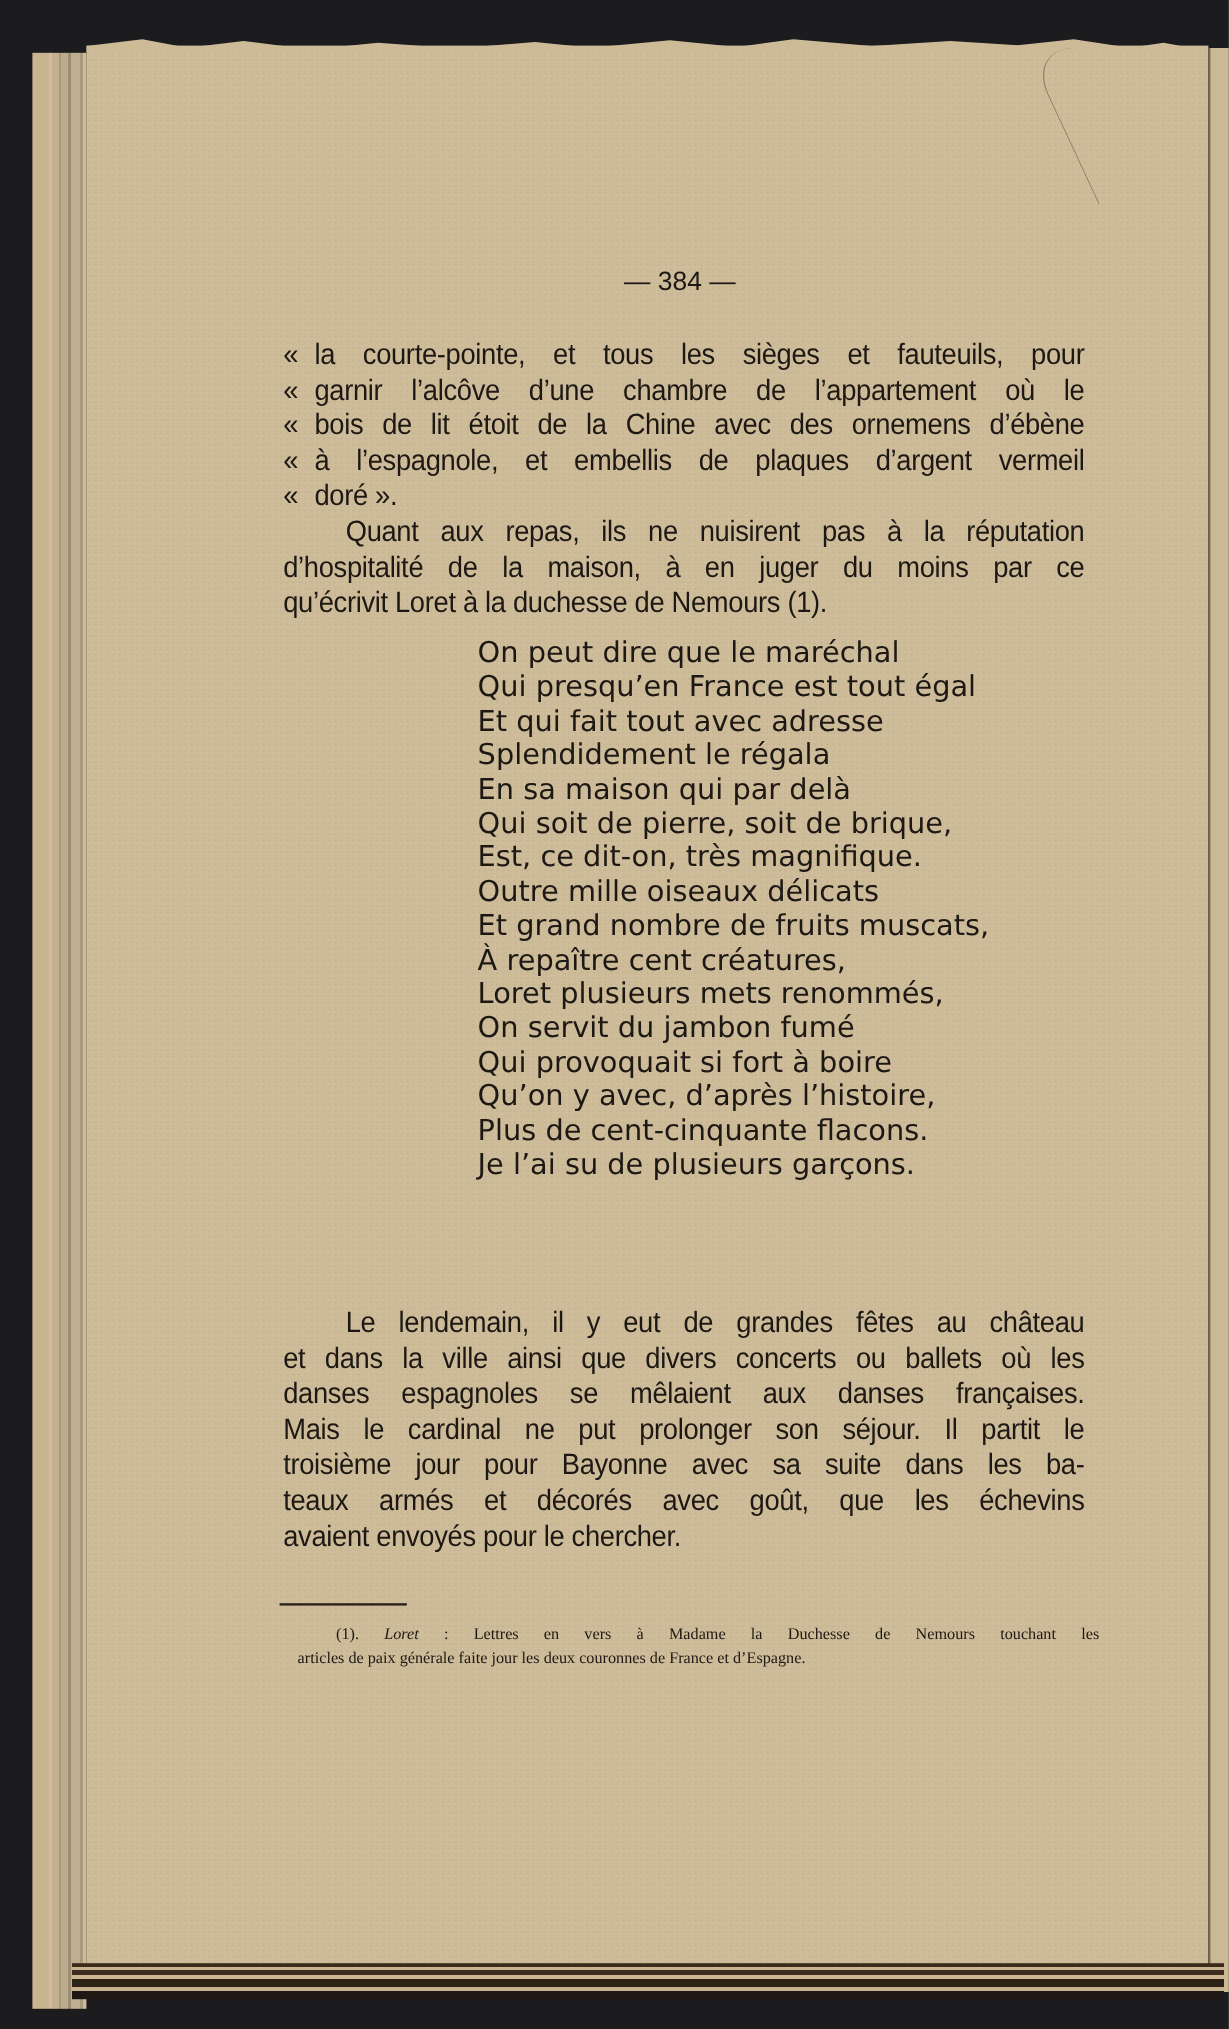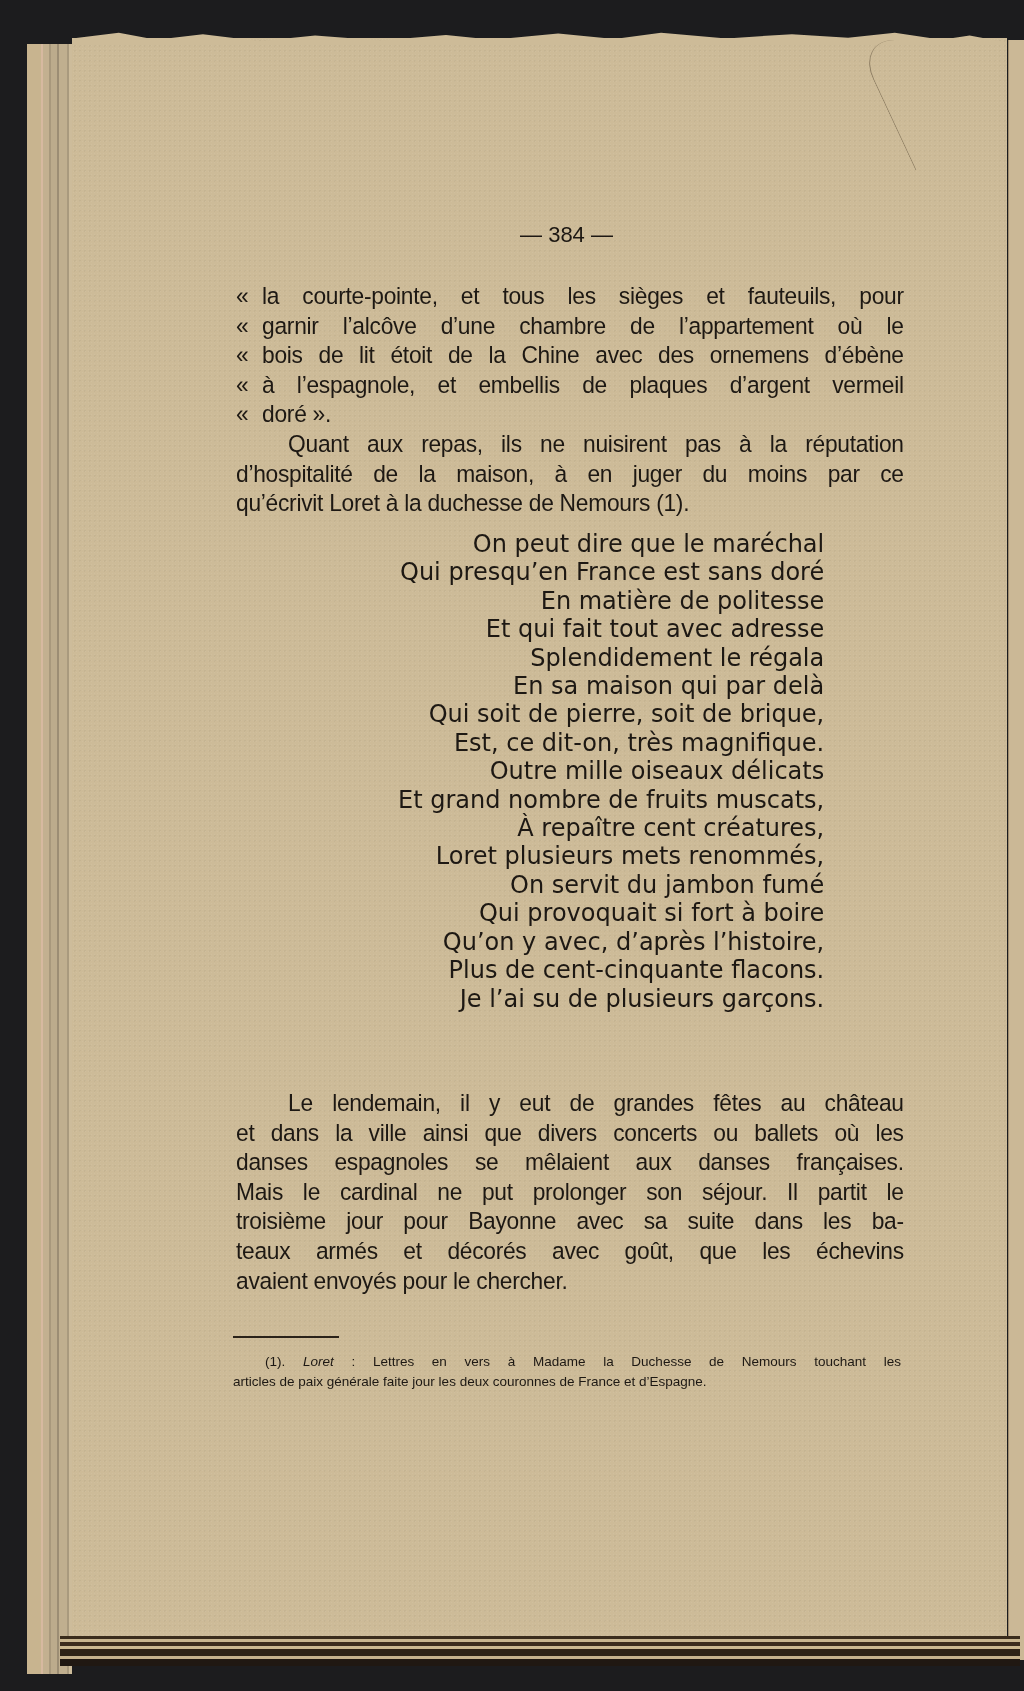--- a/index.html
+++ b/index.html
@@ -13,24 +13,24 @@
     clip-path: polygon(0 60%,5% 20%,9% 70%,14% 30%,20% 80%,26% 40%,33% 75%,40% 35%,45% 70%,52% 25%,58% 65%,63% 20%,70% 60%,77% 30%,83% 55%,88% 20%,93% 70%,96% 40%,100% 90%,100% 100%,0 100%); }
   .bottom-stack { position:absolute; left:60px; top:1636px; width:960px; height:30px; background:linear-gradient(180deg,#3a2c1c 0 3px,#c8b58f 3px 6px,#3b2c1d 6px 10px,#cbb891 10px 13px,#2d2216 13px 20px,#c5b18c 20px 23px,#201812 23px); }
   .crease { position:absolute; left:885px; top:40px; width:120px; height:130px; border-left:1.5px solid rgba(80,65,45,0.5); transform:skewX(25deg); border-radius:40px 0 0 0; pointer-events:none; }
   .text { position:absolute; color:#1d1813; font-family:"Liberation Sans", sans-serif; }
   .pagenum { left:0; width:1024px; top:222px; text-align:center; font-size:22px; padding-left:109px; box-sizing:border-box; font-family:"Liberation Sans Narrow","Liberation Sans",sans-serif; }
   .body { left:236px; width:668px; font-size:24.5px; line-height:29.6px; font-family:"Liberation Sans", sans-serif; letter-spacing:-0.3px; transform:scaleX(0.93); transform-origin:left top; width:718px; text-align:justify; }
   .body p { margin:0; text-align:justify; text-align-last:justify; }
   .body p.last { text-align-last:left; }
   .body p.indent { text-indent:56px; }
   .quote .q { display:inline-block; width:28px; }
-  .verse { left:398px; font-size:24px; line-height:28.4px; font-family:"DejaVu Sans", sans-serif;text-align:right; }
+  .verse { left:398px; font-size:24px; line-height:28.4px; font-family:"DejaVu Sans", sans-serif; }
   .verse div { white-space:nowrap; }
   .rule { position:absolute; left:233px; top:1336px; width:106px; height:2px; background:#2a2219; }
-  .foot { left:233px; width:668px; font-size:13.5px; line-height:19.5px; font-family:Liberation Sans, sans-serif; }
+  .foot { left:248px; width:668px; font-size:13.5px; line-height:19.5px; font-family:Liberation Serif, serif; }
   .foot p { margin:0; text-align:justify; text-align-last:justify; }
   .foot p.first { text-indent:32px; }
   .foot p.lastf { text-align-last:left; }
   .foot em { font-style:italic; }
 </style>
 </head>
 <body>
 
 <div class="book-edge-left"></div>
 <div class="page-right"></div>
@@ -50,22 +50,21 @@
 </div>
 
 <div class="text body" style="top:429px;">
   <p class="indent">Quant aux repas, ils ne nuisirent pas à la réputation</p>
   <p>d’hospitalité de la maison, à en juger du moins par ce</p>
   <p class="last">qu’écrivit Loret à la duchesse de Nemours (1).</p>
 </div>
 
 <div class="text verse" style="top:530px;">
   <div>On peut dire que le maréchal</div>
-  <div>Qui presqu’en France est sans doré</div>
-  <div>En matière de politesse</div>
+  <div>Qui presqu’en France est tout égal</div>
   <div>Et qui fait tout avec adresse</div>
   <div>Splendidement le régala</div>
   <div>En sa maison qui par delà</div>
   <div>Qui soit de pierre, soit de brique,</div>
   <div>Est, ce dit-on, très magnifique.</div>
   <div>Outre mille oiseaux délicats</div>
   <div>Et grand nombre de fruits muscats,</div>
   <div>À repaître cent créatures,</div>
   <div>Loret plusieurs mets renommés,</div>
   <div>On servit du jambon fumé</div>

